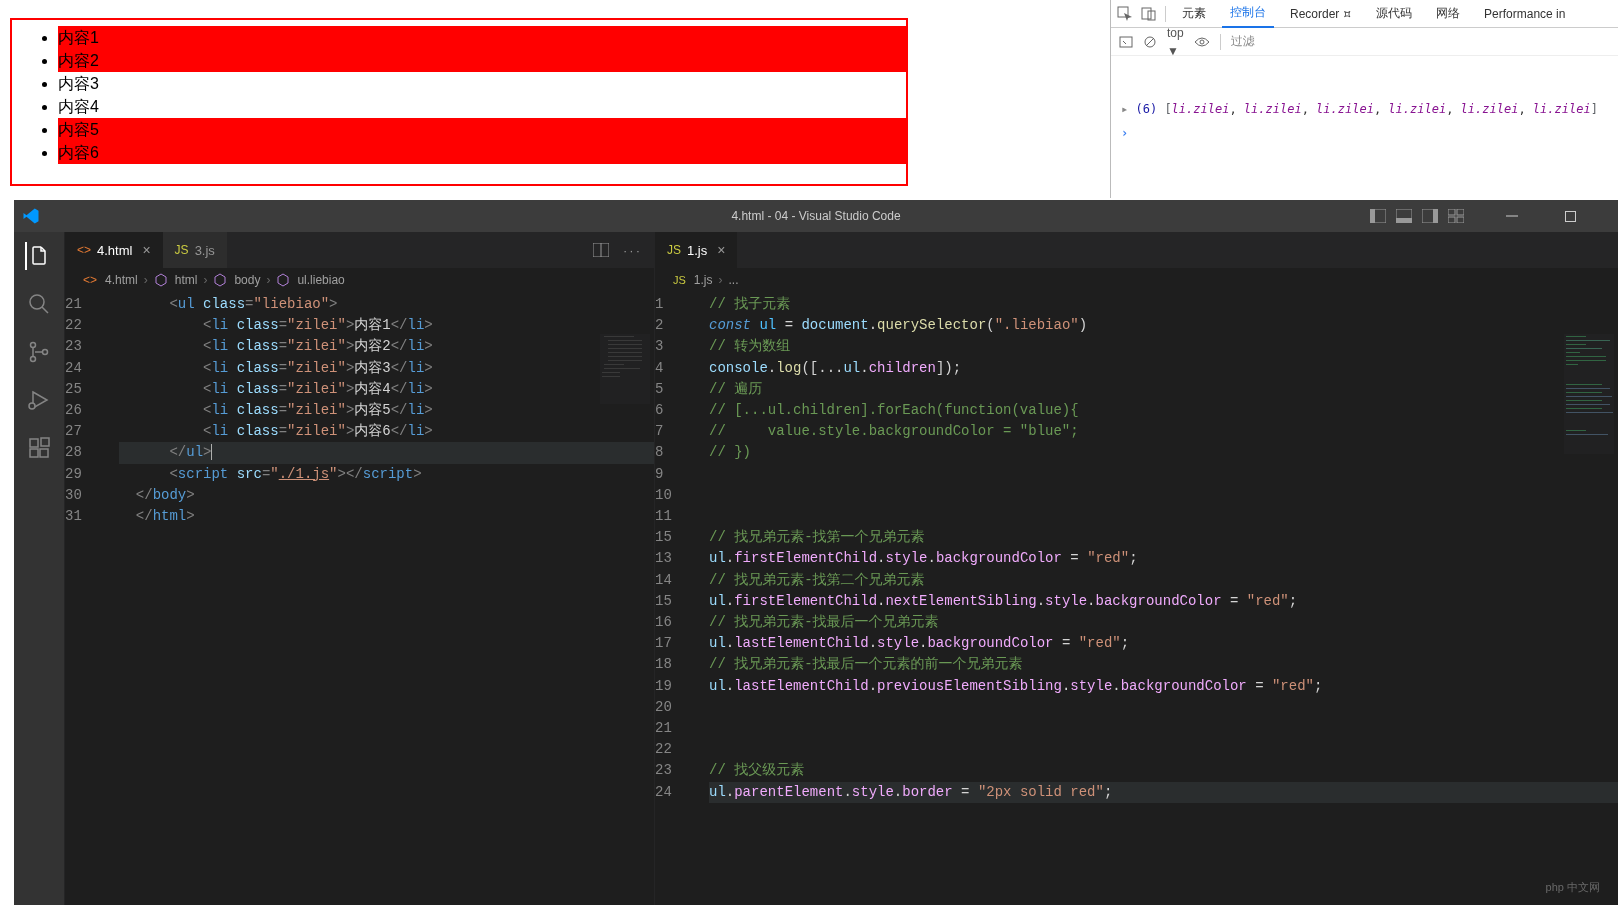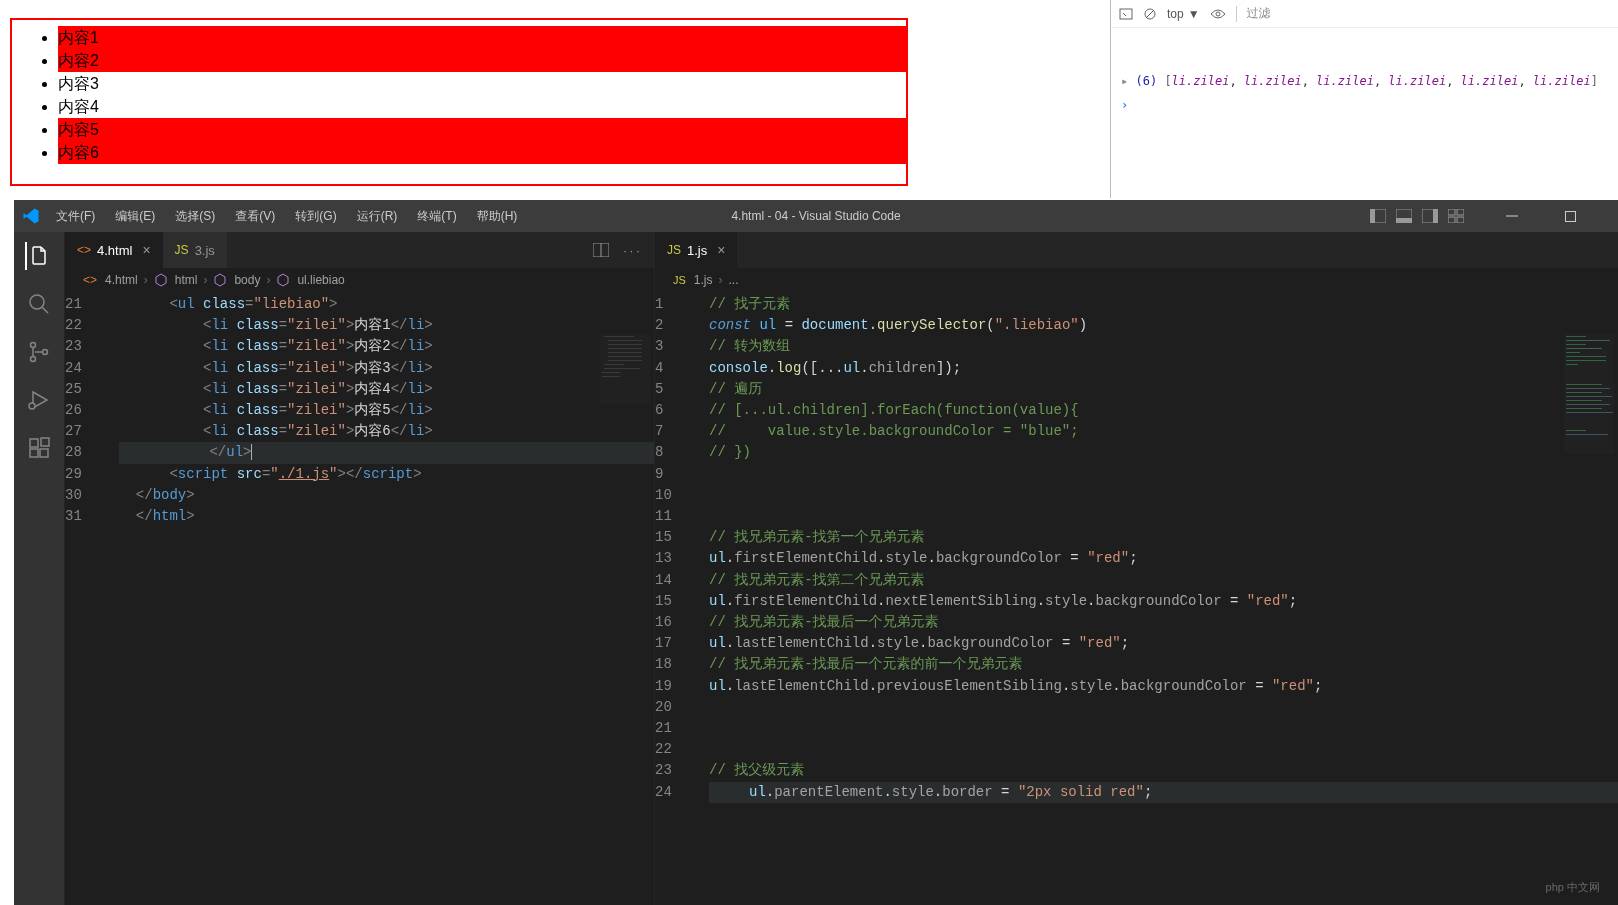--- a/index.html
+++ b/index.html
@@ -13,21 +13,21 @@
 .preview-box li.hl { background: red; color: #000; }
 .preview-box li.nh { background: #fff; color: #000; }
 
 
 .devtools { position: absolute; top: 0; right: 0; bottom: 0; width: 508px; background: #fff; border-left: 1px solid #bbb; display: flex; flex-direction: column; }
 .dt-toolbar { display: flex; align-items: center; height: 28px; border-bottom: 1px solid #ccc; padding: 0 6px; gap: 8px; font-size: 12px; color: #333; }
 .dt-tab { padding: 5px 8px; cursor: pointer; }
 .dt-tab.active { color: #1a73e8; border-bottom: 2px solid #1a73e8; }
 .dt-sep { width: 1px; height: 16px; background: #ccc; }
 .dt-subbar { display: flex; align-items: center; height: 28px; border-bottom: 1px solid #eee; padding: 0 8px; gap: 10px; font-size: 12px; color: #555; }
-.dt-dd { display: flex; align-items: flex-start; gap: 4px; }
+.dt-dd { display: flex; align-items: flex-start; gap: 4px; flex-direction: column; }
 .dt-body { padding: 6px 10px; font-family: Consolas, monospace; font-size: 12px; color: #333; margin-top: 40px; }
 .dt-array { color: #5f6368; }
 .dt-el { color: #881391; font-style: italic; }
 .dt-num { color: #1a1aa6; }
 .dt-caret { color: #888; }
 .dt-prompt { color: #367cf1; font-weight: bold; margin-top: 10px; }
 
 
 .vscode { position: absolute; left: 14px; top: 200px; right: 0; bottom: 0; background: #252526; color: #ccc; display: flex; flex-direction: column; font-size: 13px; }
 .vs-titlebar { height: 32px; background: #3c3c3c; display: flex; align-items: center; padding: 0 8px; color: #ccc; }
@@ -59,24 +59,24 @@
 .tok-tag { color: #808080; }
 .tok-name { color: #569cd6; }
 .tok-attr { color: #9cdcfe; }
 .tok-str { color: #ce9178; }
 .tok-txt { color: #d4d4d4; }
 .tok-com { color: #6a9955; }
 .tok-kw { color: #569cd6; font-style: italic; }
 .tok-var { color: #9cdcfe; }
 .tok-const { color: #4fc1ff; }
 .tok-func { color: #dcdcaa; }
-.tok-prop { color: #a3a3a3; }
+.tok-prop { color: #f0abfc; }
 .tok-punc { color: #d4d4d4; }
 .tok-und { text-decoration: underline; }
-.line-hl { background: #2a2d2e; display: inline-block; width: 100%; padding-left: 40px; }
+.line-hl { background: #2a2d2e; display: inline-block; width: 100%; }
 
 
 .watermark { position: absolute; right: 18px; bottom: 10px; font-size: 11px; color: #999; opacity: 0.6; }
 
 svg { display: block; }
 </style>
 </head>
 <body>
 
 <div class="preview-area" style="width:926px;">
@@ -86,20 +86,41 @@
         <li class="hl">内容2</li>
         <li class="nh">内容3</li>
         <li class="nh">内容4</li>
         <li class="hl">内容5</li>
         <li class="hl">内容6</li>
       </ul>
   </div>
 </div>
 
 <div class="devtools" style="top:0;height:198px;">
+  <div class="dt-toolbar">
+    <span>
+        <svg width="16" height="16" viewBox="0 0 16 16">
+          <rect x="1" y="1" width="10" height="10" fill="none" stroke="#666"></rect>
+          <path d="M7 7 L15 11 L11 12 L10 15 Z" fill="#666"></path>
+        </svg>
+      </span>
+    <span>
+        <svg width="16" height="16" viewBox="0 0 16 16">
+          <rect x="1" y="2" width="9" height="11" fill="none" stroke="#666"></rect>
+          <rect x="7" y="5" width="7" height="9" fill="none" stroke="#666"></rect>
+        </svg>
+      </span>
+    <span class="dt-sep"></span>
+    <span class="dt-tab">元素</span>
+    <span class="dt-tab active">控制台</span>
+    <span class="dt-tab">Recorder ⯏</span>
+    <span class="dt-tab">源代码</span>
+    <span class="dt-tab">网络</span>
+    <span class="dt-tab">Performance in</span>
+  </div>
   <div class="dt-subbar">
     <span>
         <svg width="14" height="14" viewBox="0 0 14 14">
           <rect x="1" y="2" width="12" height="10" fill="none" stroke="#666"></rect>
           <path d="M4 6 L7 9" stroke="#666" fill="none"></path>
         </svg>
       </span>
     <span>
         <svg width="14" height="14" viewBox="0 0 14 14">
           <circle cx="7" cy="7" r="5" fill="none" stroke="#666"></circle>
@@ -127,30 +148,20 @@
   </div>
 </div>
 
 <div class="vscode">
   <div class="vs-titlebar">
     <span>
         <svg width="18" height="18" viewBox="0 0 24 24">
           <path d="M17 2 L22 5 L22 19 L17 22 L6 13 L2 16 L2 8 L6 11 Z" fill="#0098ff"></path>
         </svg>
       </span>
-    <div class="vs-menu">
-      <span>文件(F)</span>
-      <span>编辑(E)</span>
-      <span>选择(S)</span>
-      <span>查看(V)</span>
-      <span>转到(G)</span>
-      <span>运行(R)</span>
-      <span>终端(T)</span>
-      <span>帮助(H)</span>
-    </div>
     <div class="vs-title-center">4.html - 04 - Visual Studio Code</div>
     <div class="vs-layout-icons">
       <span class="ico">
           <svg width="16" height="14">
             <rect x="0" y="0" width="16" height="14" fill="none" stroke="#999"></rect>
             <rect x="0" y="0" width="5" height="14" fill="#999"></rect>
           </svg>
         </span>
       <span class="ico">
           <svg width="16" height="14">

